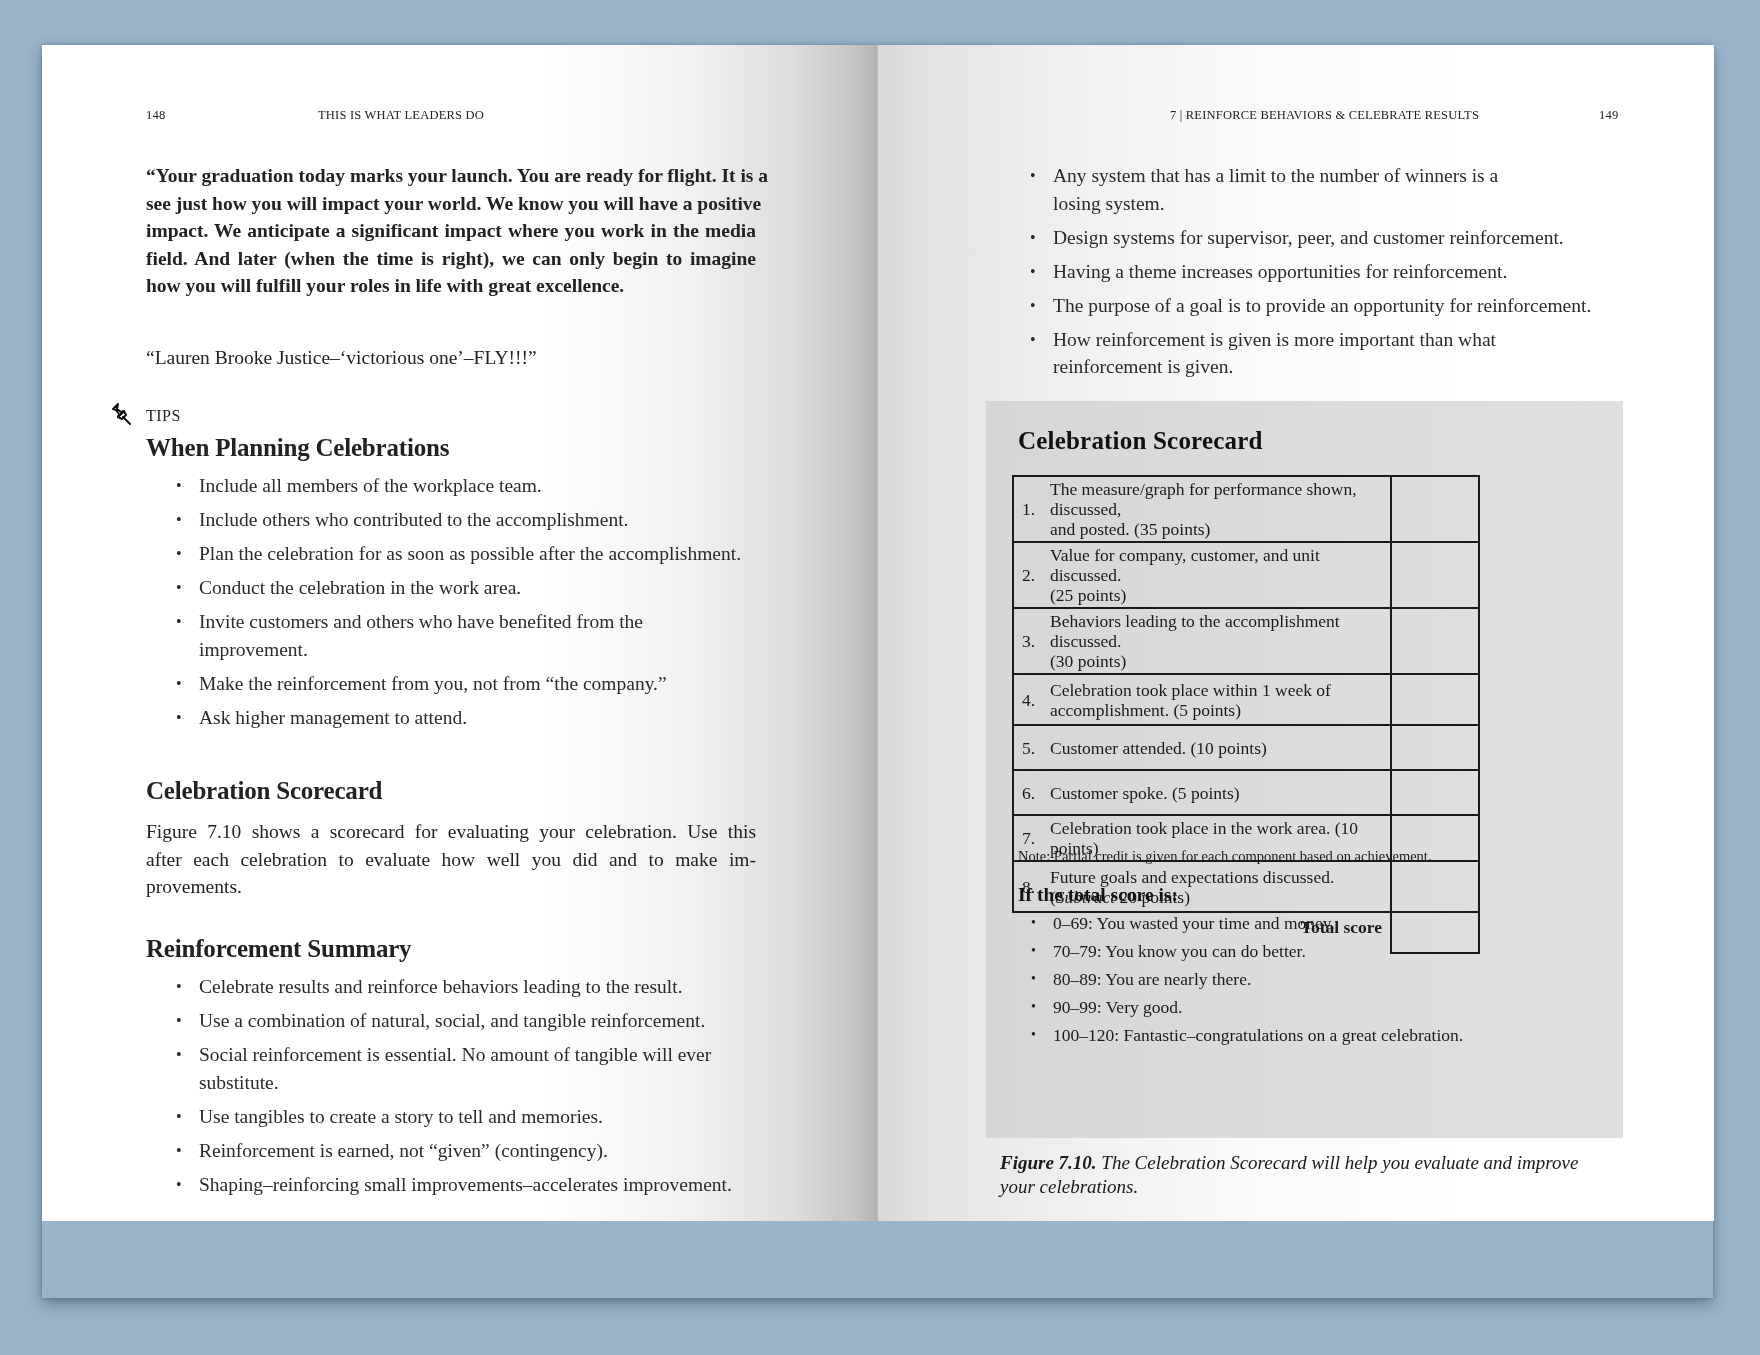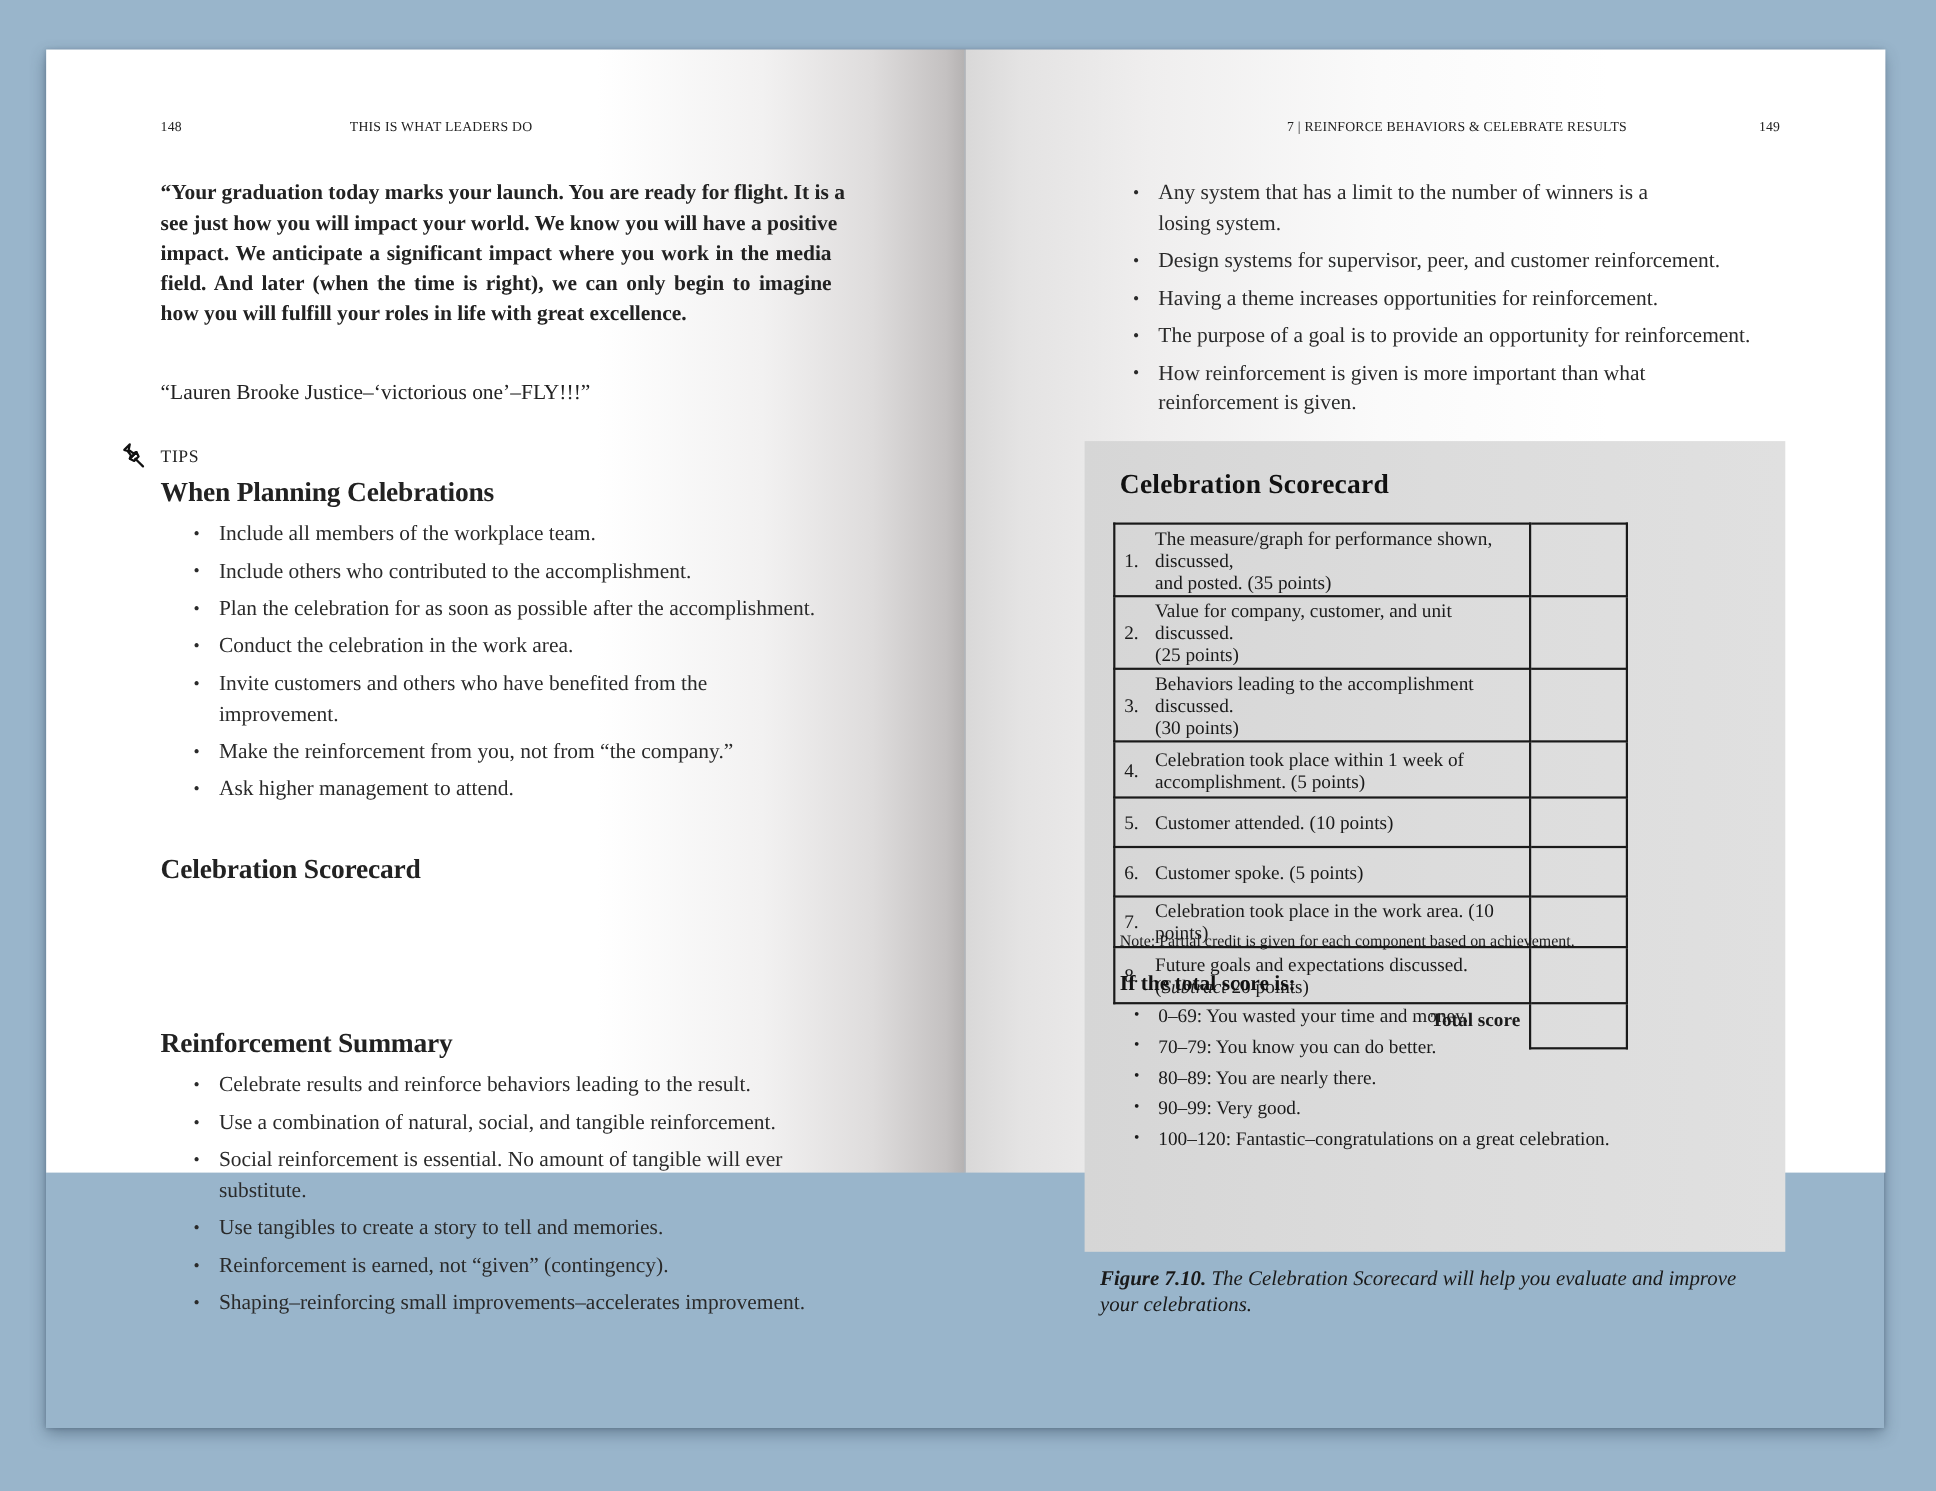--- a/index.html
+++ b/index.html
@@ -6,21 +6,21 @@
   body {
     width:1760px; height:1355px; position:relative; overflow:hidden;
     background:#99b5cb;
     font-family:"Liberation Serif", "DejaVu Serif", serif;
     color:#1e1e1e;
   }
   .spread {
     position:absolute; left:42px; top:45px; width:1671px; height:1253px;
     box-shadow: 0 6px 14px rgba(40,60,80,0.45), 0 0 4px rgba(40,60,80,0.3);
   }
-  .page { position:absolute; top:0; height:1021px; }
+  .page { position:absolute; top:0; height:1176px; }
   .page-left {
     left:0; width:835px;
     background: linear-gradient(to right, #ffffff 0%, #ffffff 60%, #f2f1f1 78%, #dedcdc 90%, #c4c1c1 98%, #b5b2b2 100%);
   }
   .page-right {
     left:835px; width:836px;
     background: linear-gradient(to right, #d9d8d8 0%, #e4e3e3 6%, #efeeee 20%, #fafafa 45%, #ffffff 70%, #ffffff 100%);
     border-left:1px solid #bdbaba;
   }
   .abs { position:absolute; white-space:nowrap; }
@@ -114,20 +114,25 @@
           <span class="dot">•</span>
           <div>Make the reinforcement from you, not from “the company.”</div>
         </li>
         <li style="margin-top: 6.5px;">
           <span class="dot">•</span>
           <div>Ask higher management to attend.</div>
         </li>
       </ul>
 
     <div class="abs h2" style="left:104px; top:732px;">Celebration Scorecard</div>
+    <div class="abs" style="left:104px; top:773px; width:610px;">
+      <div class="body-text just">Figure 7.10 shows a scorecard for evaluating your celebration. Use this</div>
+      <div class="body-text just">after each celebration to evaluate how well you did and to make im-</div>
+      <div class="body-text">provements.</div>
+    </div>
 
     <div class="abs h2" style="left:104px; top:890px;">Reinforcement Summary</div>
     <ul class="abs bullets" id="summary-list" style="left:157px; top:928px;">
         <li>
           <span class="dot">•</span>
           <div>Celebrate results and reinforce behaviors leading to the result.</div>
         </li>
         <li style="margin-top: 6.5px;">
           <span class="dot">•</span>
           <div>Use a combination of natural, social, and tangible reinforcement.</div>

